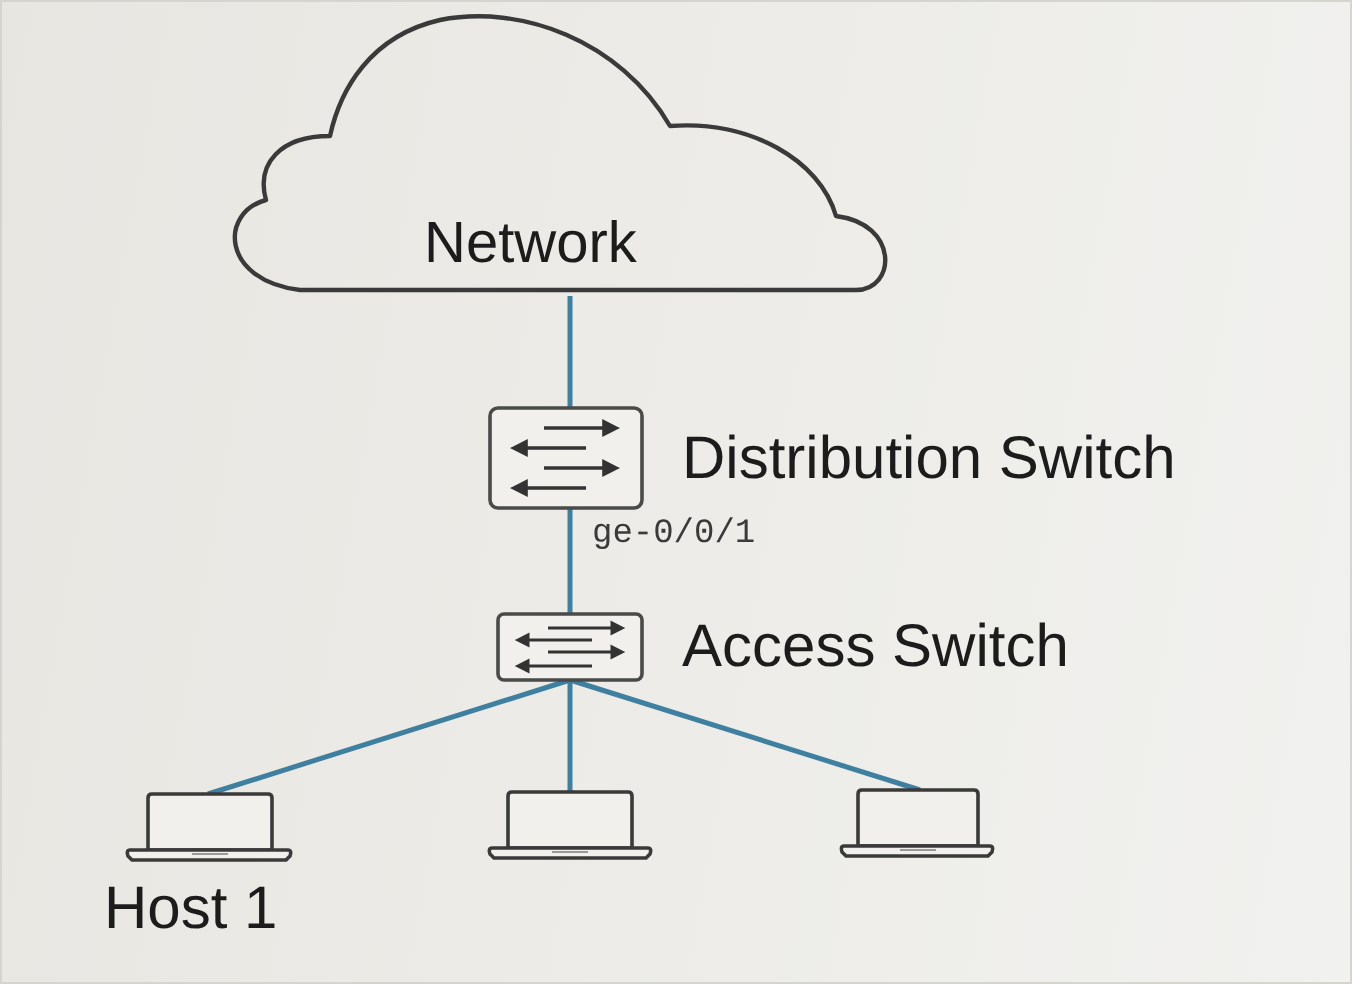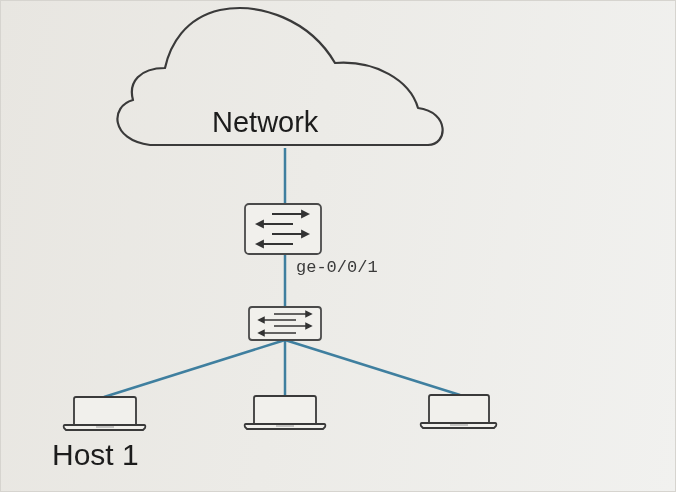--- a/index.html
+++ b/index.html
@@ -93,22 +93,24 @@
     <g fill="#f1f0ec" stroke="#3a3a3a" stroke-width="1.8">
       <path d="M 431 395 L 487 395 Q 489 395 489 397 L 489 423 L 429 423 L 429 397 Q 429 395 431 395 Z"></path>
       <path d="M 422 423 L 495 423 Q 497 423 496 426 L 494 428 L 423 428 L 421 426 Q 420 423 422 423 Z"></path>
       <line x1="450" y1="425" x2="468" y2="425" stroke="#999" stroke-width="1"></line>
     </g>
   </svg>
 
   
   <div class="label" style="left:212px; top:106px; font-size:29px;">Network</div>
 
+  <div class="label" style="left:341px; top:213px; font-size:30px;">Distribution Switch</div>
 
   <div class="label mono" style="left:296px; top:258px; font-size:17px;text-align:center;">ge-0/0/1</div>
 
+  <div class="label" style="left:341px; top:307px; font-size:30px;">Access Switch</div>
 
   <div class="label" style="left:52px; top:438px; font-size:30px;">Host 1</div>
 
 
 
   <div class="frame-border"></div>
 </div>
 
 </body></html>

